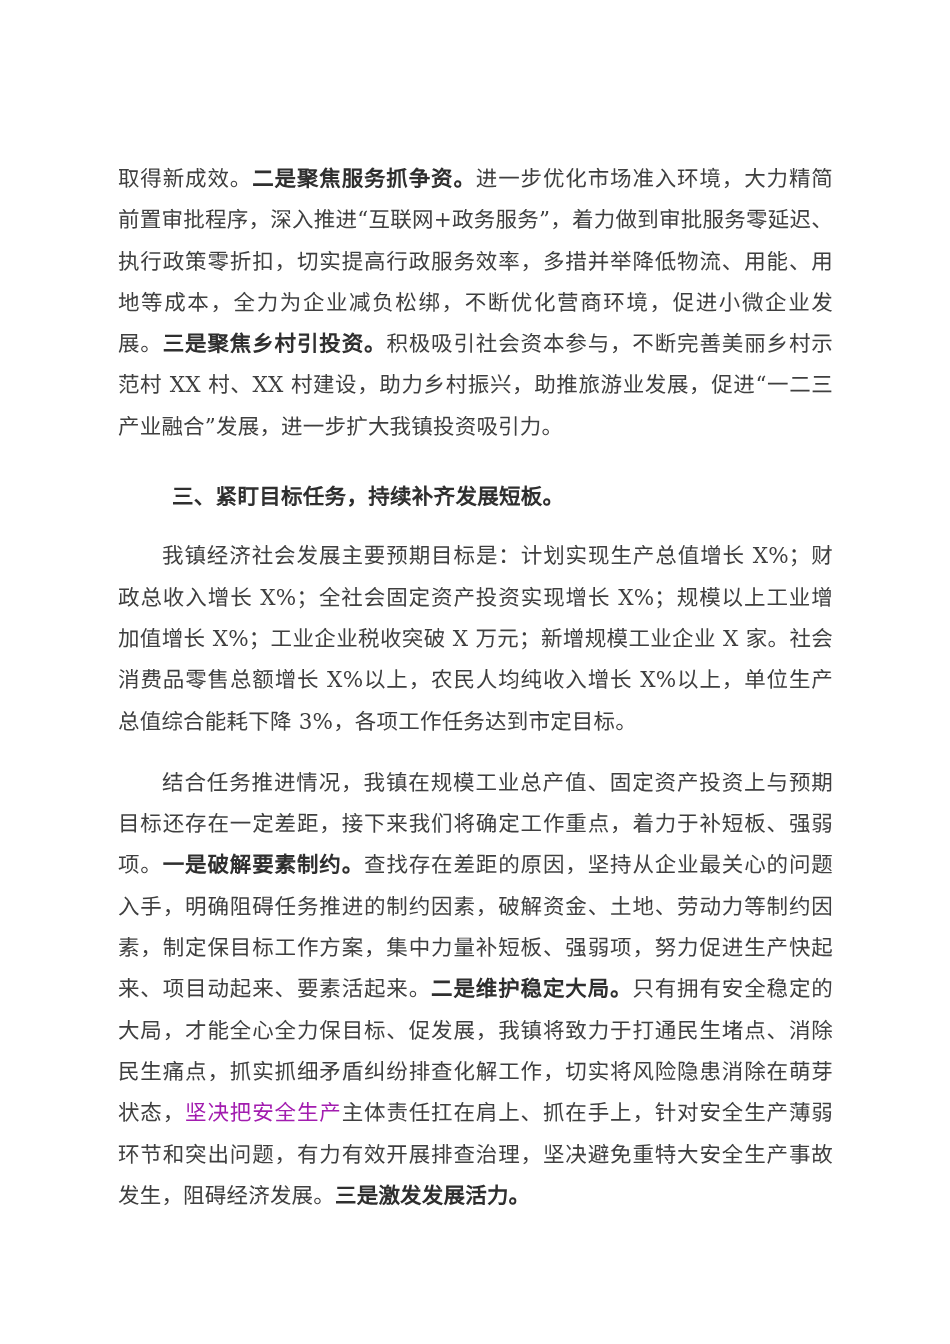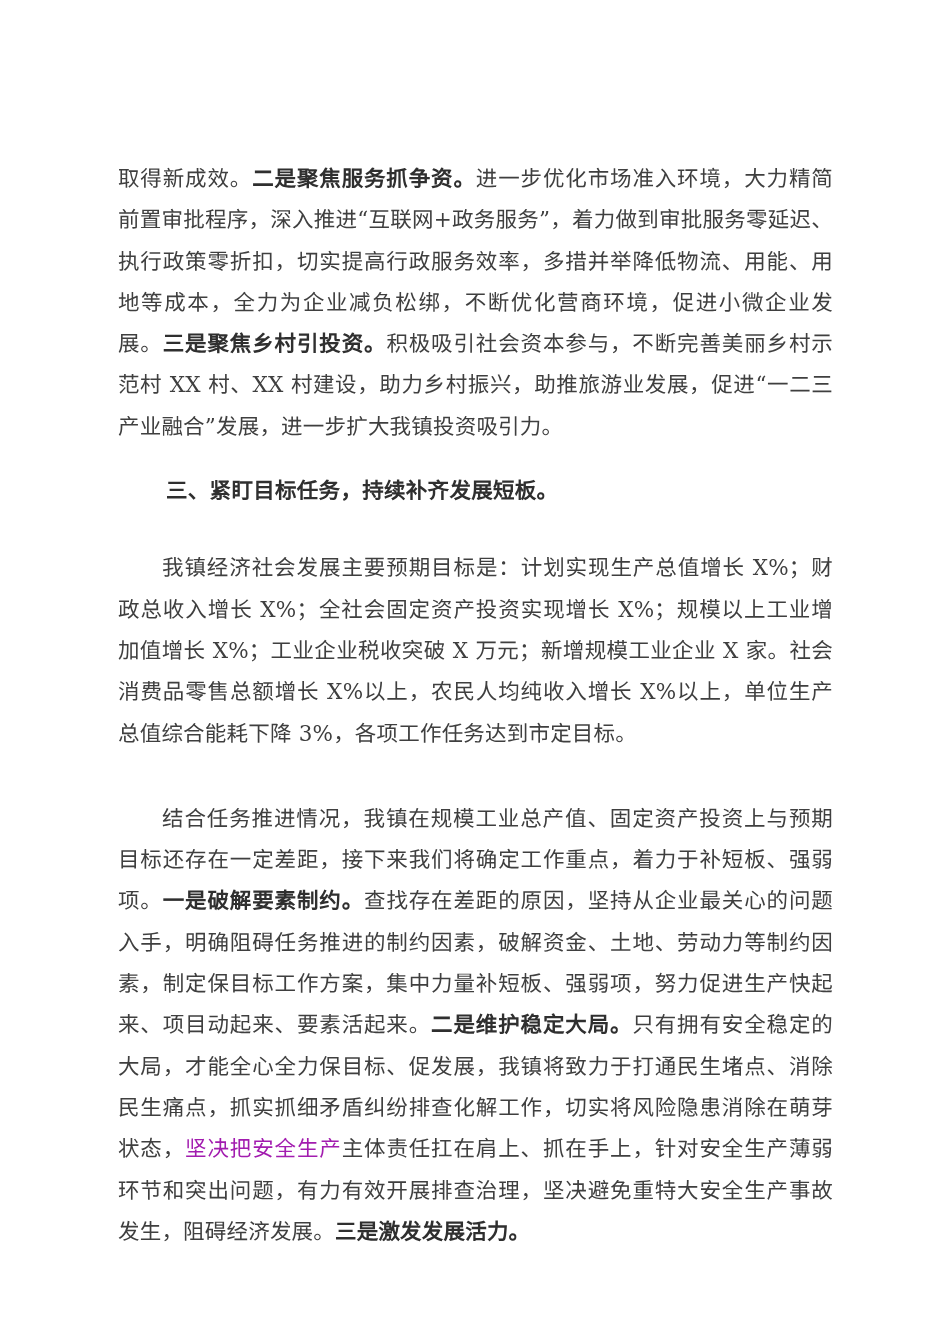--- a/index.html
+++ b/index.html
@@ -37,35 +37,34 @@
     text-align: justify;
     text-justify: inter-ideograph;
     letter-spacing: 0.2px;
     color: #3f3f3f;
     word-break: break-all;
     font-weight: 400;
   }
 
   p.para.indent {
     text-indent: 44px;
-    margin-top: 24px;
   }
 
   p.para.cont {
     text-indent: 0;
   }
 
   
   .gap-para  { height: 20px; }
   .gap-head-before { height: 19px; }
   .gap-head-after  { height: 8px; }
 
   
   h2.section-head {
-    margin: 4px;
+    margin: 10px;
     font-size: 21.5px;
     line-height: 41.3px;
     font-weight: bold;
     text-indent: 44px;
     color: #2f2f2f;
     letter-spacing: 0.3px;
     font-family: "DejaVu Sans", "Liberation Sans", sans-serif;
   }
 
   

